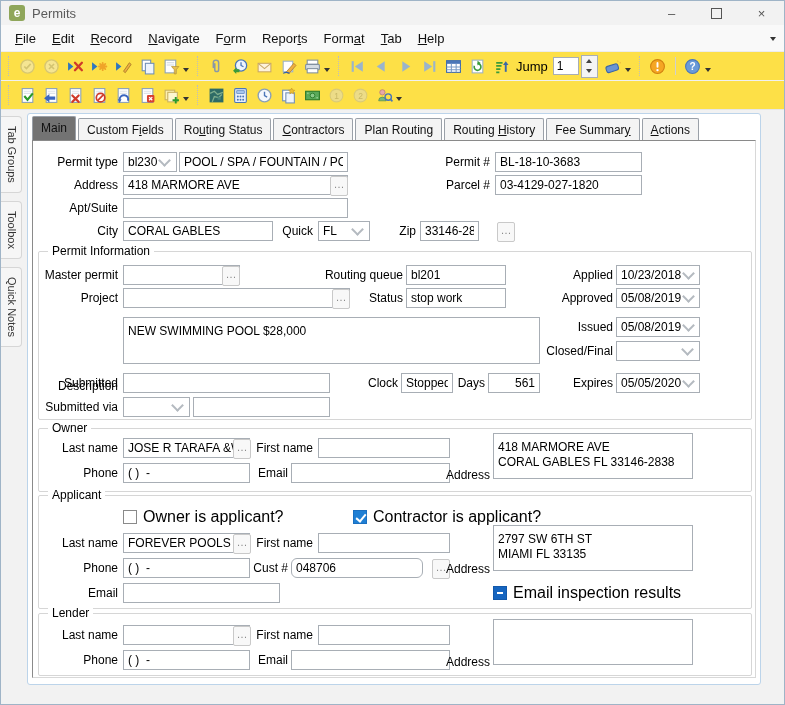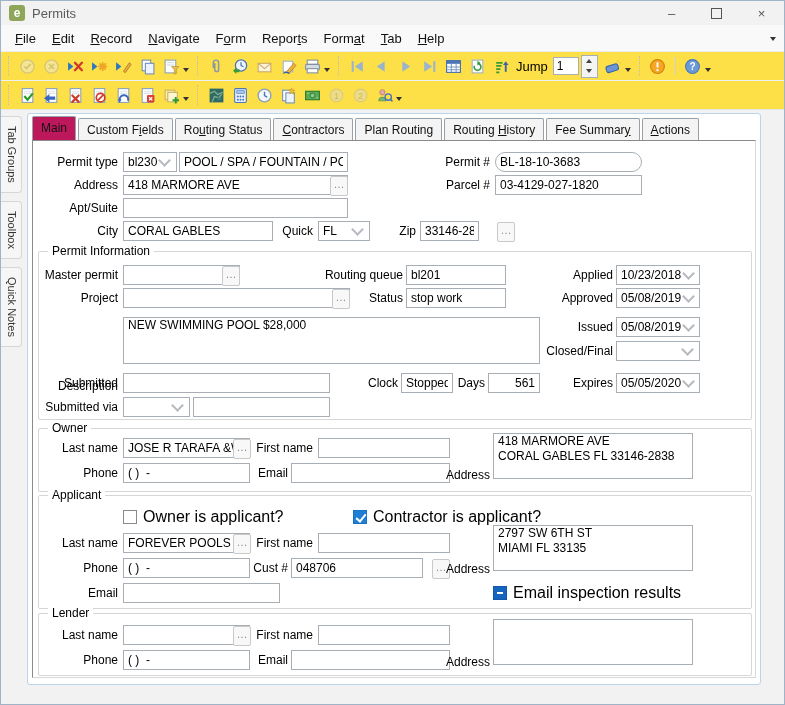--- a/index.html
+++ b/index.html
@@ -49,31 +49,31 @@
   .main{position:relative;height:578px;}
   .side-strip{position:absolute;left:0;top:6px;width:25px;}
   .side-tab{writing-mode:vertical-rl;background:#f6f6f6;border:1px solid #d6d6d6;border-left:none;
     border-radius:0 4px 4px 0;padding:9px 3px;margin-bottom:8px;font-size:11px;color:#333;width:21px;
     box-sizing:border-box;text-align:center;}
   .content{position:absolute;left:26px;top:3px;width:732px;height:570px;background:#fff;
     border:1px solid #bcd4ea;border-radius:3px;}
   .tabstrip{position:absolute;left:4px;top:1px;display:flex;align-items:flex-end;height:25px;z-index:2;}
   .tab{border:1px solid #9aa0a8;border-bottom:none;background:#f4f4f4;color:#111;
     padding:4px 8px 3px 8px;font-size:12px;border-radius:2px 2px 0 0;margin-right:2px;}
-  .tab.active{background:#be185d;padding-bottom:5px;}
+  .tab.active{background:#737373;padding-bottom:5px;}
   .panel{position:absolute;left:4px;top:26px;width:722px;height:536px;background:#fff;
     border:1px solid;border-color:#8a8a8a #d8d8d8 #d8d8d8 #8a8a8a;box-sizing:content-box;}
 
   
   .lbl{position:absolute;font-size:12px;color:#000;text-align:right;white-space:nowrap;}
   .tf{position:absolute;height:20px;border:1px solid #a8aeb5;background:#fff;font-size:12px;
     color:#000;padding:0 4px;box-sizing:border-box;font-family:inherit;line-height:18px;}
   input.tf{line-height:normal;}
   .right{text-align:right;}
-  .multi{height:auto;line-height:15px;padding-top:0;white-space:pre-line;overflow:hidden;}
+  .multi{height:auto;line-height:15px;padding-top:6px;white-space:pre-line;overflow:hidden;}
   .combo{display:flex;align-items:center;justify-content:space-between;overflow:hidden;}
   .chev{width:7px;height:7px;border-right:2px solid #b4bac0;border-bottom:2px solid #b4bac0;
     transform:rotate(45deg);margin:-4px 3px 0 3px;flex:0 0 auto;}
   .dots{position:absolute;width:16px;height:18px;border:1px solid #c9c9c9;background:#f8f8f8;
     border-radius:2px;color:#8a8a8a;font-size:11px;line-height:15px;text-align:center;}
   .grp{position:absolute;border:1px solid #d6d6d6;border-radius:2px;}
   .grp-lbl{position:absolute;top:-8px;left:9px;background:#fff;padding:0 4px;font-size:12px;color:#000;}
   .cbrow{position:absolute;display:flex;align-items:center;gap:6px;font-size:16px;color:#000;}
   .cbox{width:14px;height:14px;border:1px solid #8a8a8a;background:#fff;box-sizing:border-box;
     position:relative;flex:0 0 auto;}
@@ -431,21 +431,21 @@
 
       <div class="panel">
 
         <div class="lbl" style="left:0;top:14px;width:85px;">Permit type</div>
         <div class="tf combo" style="left:90px;top:11px;width:54px;">
             <span>bl230</span>
             <span class="chev"></span>
           </div>
         <input class="tf" style="left: 146px; top: 11px; width: 169px;" value="POOL / SPA / FOUNTAIN / POND">
         <div class="lbl" style="left:372px;top:14px;width:85px;">Permit #</div>
-        <input class="tf" style="left: 462px; top: 11px; width: 147px; border-radius: 10px;" value="BL-18-10-3683">
+        <input class="tf" style="left: 462px; top: 11px; width: 147px;" value="BL-18-10-3683">
 
         <div class="lbl" style="left:0;top:37px;width:85px;">Address</div>
         <input class="tf" style="left: 90px; top: 34px; width: 225px;" value="418 MARMORE AVE">
         <div class="dots" style="left:297px;top:35px;">…</div>
         <div class="lbl" style="left:372px;top:37px;width:85px;">Parcel #</div>
         <input class="tf" style="left: 462px; top: 34px; width: 147px;" value="03-4129-027-1820">
 
         <div class="lbl" style="left:0;top:60px;width:85px;">Apt/Suite</div>
         <input class="tf" style="left: 90px; top: 57px; width: 225px;" value="">
 
@@ -547,21 +547,21 @@
         <div class="lbl" style="left:0;top:395px;width:85px;">Last name</div>
         <input class="tf" style="left: 90px; top: 392px; width: 127px;" value="FOREVER POOLS AND SPA">
         <div class="dots" style="left:200px;top:393px;">…</div>
         <div class="lbl" style="left:222px;top:395px;width:58px;">First name</div>
         <input class="tf" style="left: 285px; top: 392px; width: 132px;" value="">
         <div class="tf multi" style="left:460px;top:384px;width:200px;height:46px;">2797 SW   6TH ST
 MIAMI  FL 33135</div>
         <div class="lbl" style="left:0;top:420px;width:85px;">Phone</div>
         <input class="tf" style="left: 90px; top: 417px; width: 127px;" value="( )  -">
         <div class="lbl" style="left:213px;top:420px;width:42px;">Cust #</div>
-        <input class="tf" style="left: 258px; top: 417px; width: 132px;" value="048706">
+        <input class="tf" style="left: 258px; top: 417px; width: 132px; border-radius: 6px;" value="048706">
         <div class="dots" style="left:399px;top:418px;">…</div>
         <div class="lbl" style="left:400px;top:421px;width:57px;">Address</div>
         <div class="lbl" style="left:0;top:445px;width:85px;">Email</div>
         <input class="tf" style="left: 90px; top: 442px; width: 157px;" value="">
         <div class="cbrow" style="left:460px;top:443px;">
           <span class="cbox indet"></span>
           <span>Email inspection results</span>
         </div>
 
         <div class="grp" style="left:5px;top:472px;width:712px;height:61px;">

